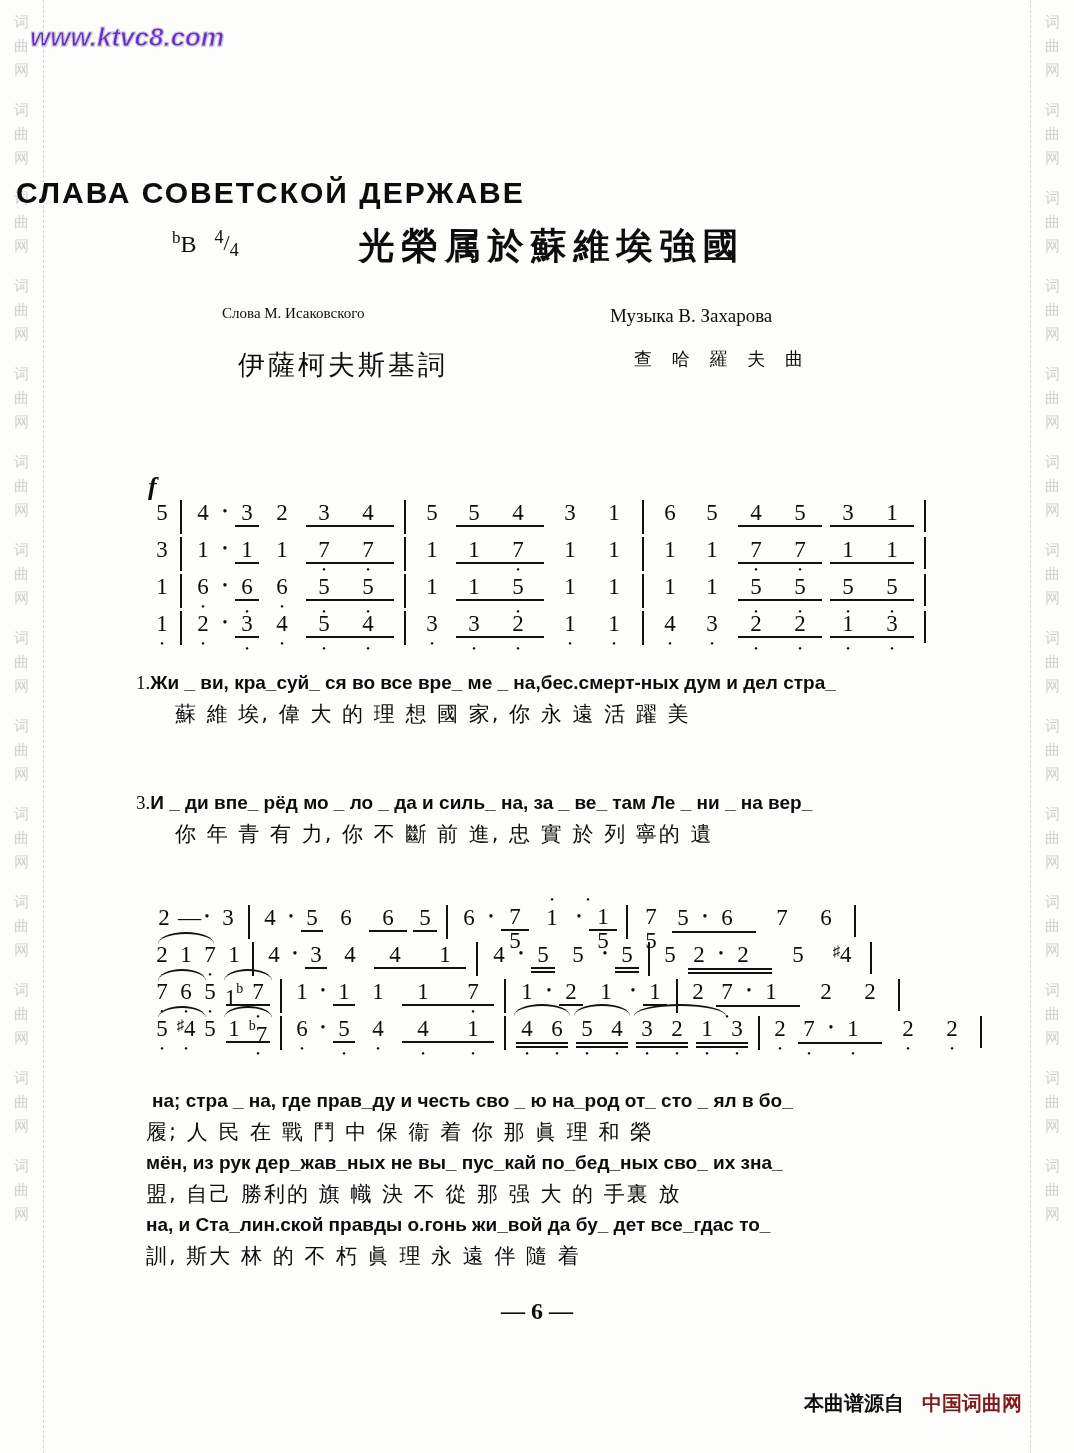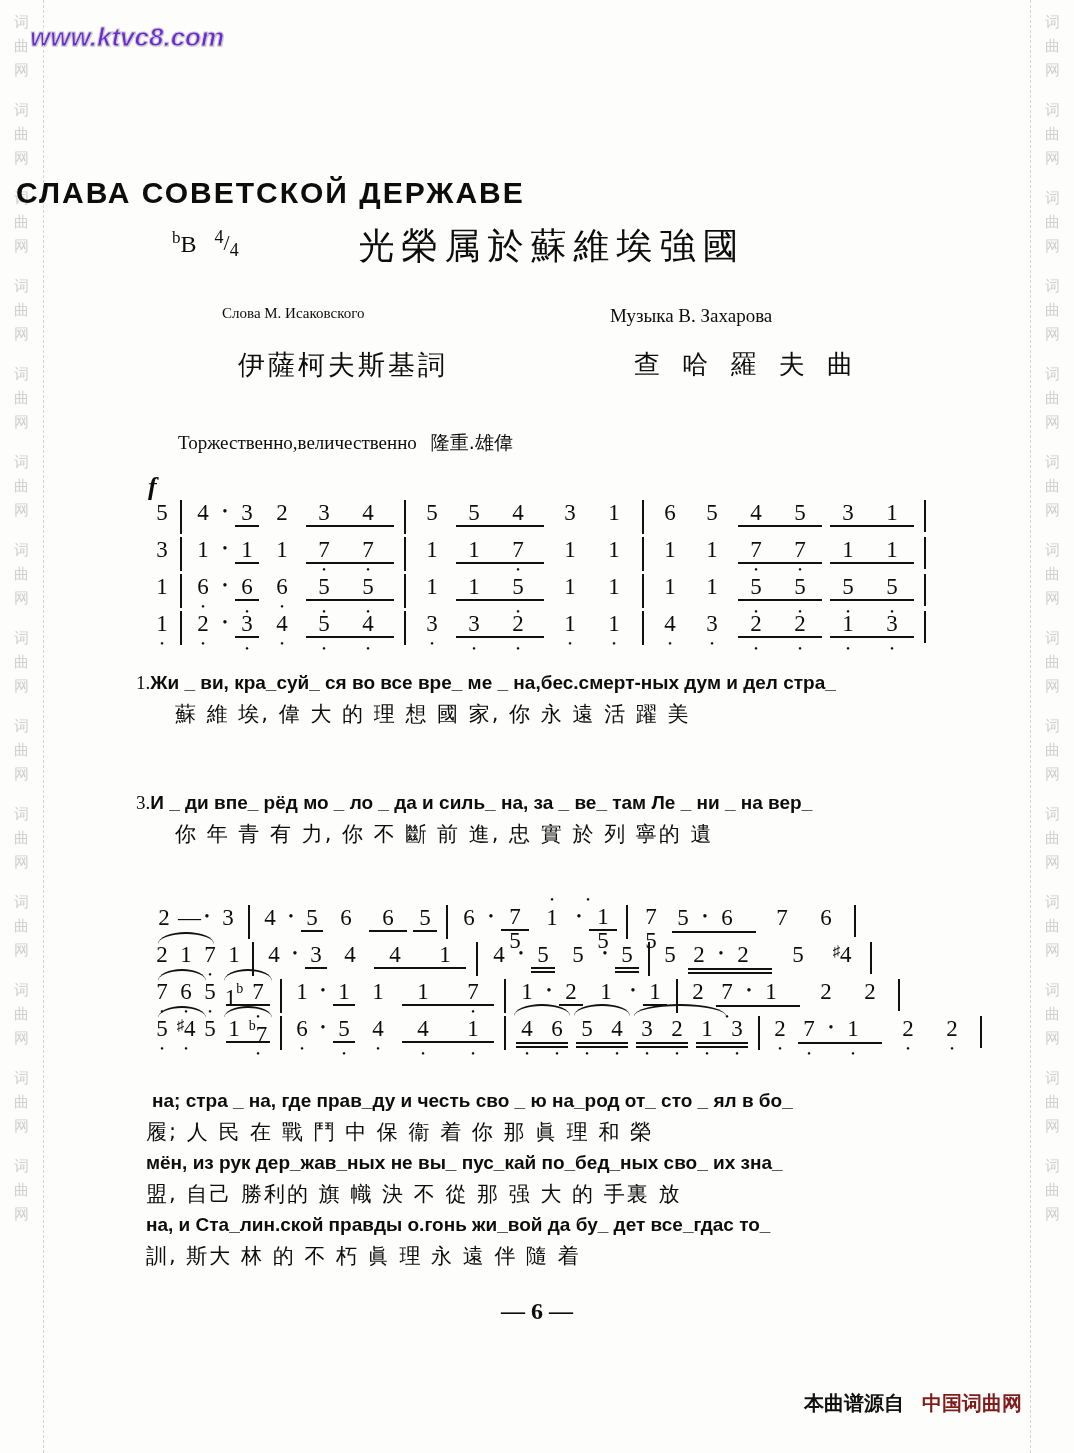--- a/index.html
+++ b/index.html
@@ -59,28 +59,29 @@
   .keysig .meter .num{font-size:18px;position:relative;top:-7px;}
   .keysig .meter .sl{font-size:22px;}
   .keysig .meter .den{font-size:18px;position:relative;top:6px;}
 
   .cn-title{
     position:absolute;left:0;right:0;top:222px;
     text-align:center;
     font-family:"DejaVu Sans", sans-serif;
     font-size:36px;letter-spacing:7px;
     padding-left:30px;
+    font-weight:bold;
   }
 
   .credits{position:absolute;left:0;right:0;top:305px;height:80px;}
   .cred{position:absolute;font-family:"Liberation Serif",serif;}
   .cred-ru-l{left:222px;top:0;font-size:15px;}
   .cred-ru-r{left:610px;top:0;font-size:19px;}
   .cred-cn-l{left:238px;top:42px;font-size:27px;letter-spacing:3px;font-family:"DejaVu Sans",sans-serif;}
-  .cred-cn-r{left:634px;top:42px;font-size:26px;letter-spacing:7px;font-family:"DejaVu Sans",sans-serif;}
+  .cred-cn-r{left:634px;top:42px;font-size:18px;letter-spacing:7px;font-family:"DejaVu Sans",sans-serif;}
 
   .tempo{position:absolute;left:178px;top:430px;font-size:19px;}
   .tempo .cn{font-family:"DejaVu Sans",sans-serif;font-size:19px;margin-left:14px;}
   .dyn-f{
     position:absolute;left:148px;top:472px;
     font-family:"Liberation Serif",serif;
     font-style:italic;font-weight:bold;font-size:26px;
   }
 
   
@@ -327,23 +328,20 @@
 
   <div class="cn-title">光榮属於蘇維埃強國</div>
 
   <div class="credits">
     <div class="cred cred-ru-l">Слова М. Исаковского</div>
     <div class="cred cred-ru-r">Музыка В. Захарова</div>
     <div class="cred cred-cn-l">伊薩柯夫斯基詞</div>
     <div class="cred cred-cn-r">查 哈 羅 夫 曲</div>
   </div>
 
-  <div class="tempo">
-    <span>Торжественно,величественно</span><span class="cn">隆重.雄偉</span>
-  </div>
   <div class="dyn-f">f</div>
 
   <div class="system sys1">
 
     <div class="staffrow">
       <div class="note w24">5</div>
       <div class="barline"></div>
       <div class="measure">
         <div class="note w30">4</div>
           <div class="dotsep"></div>

